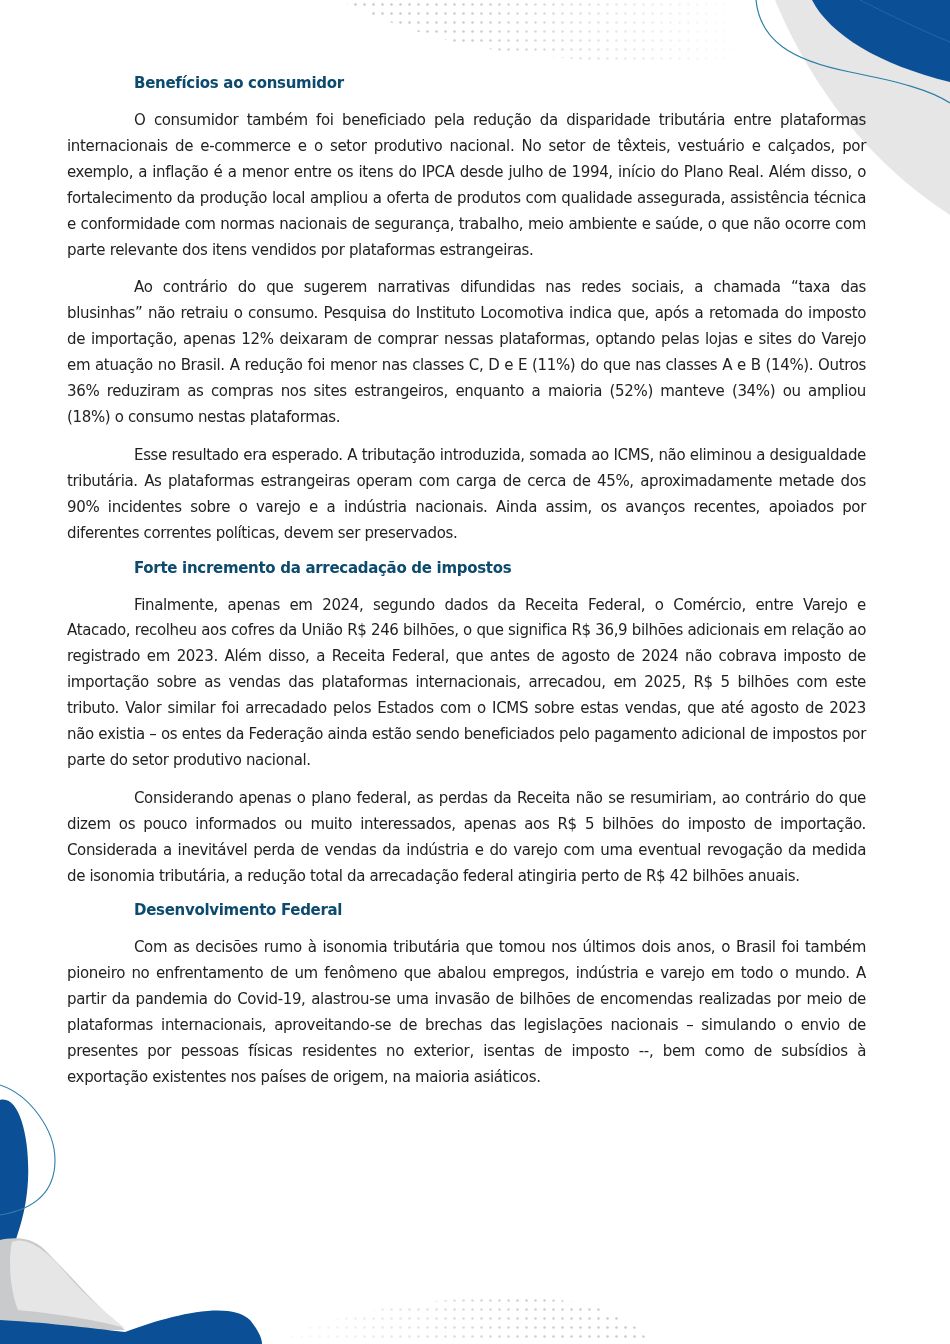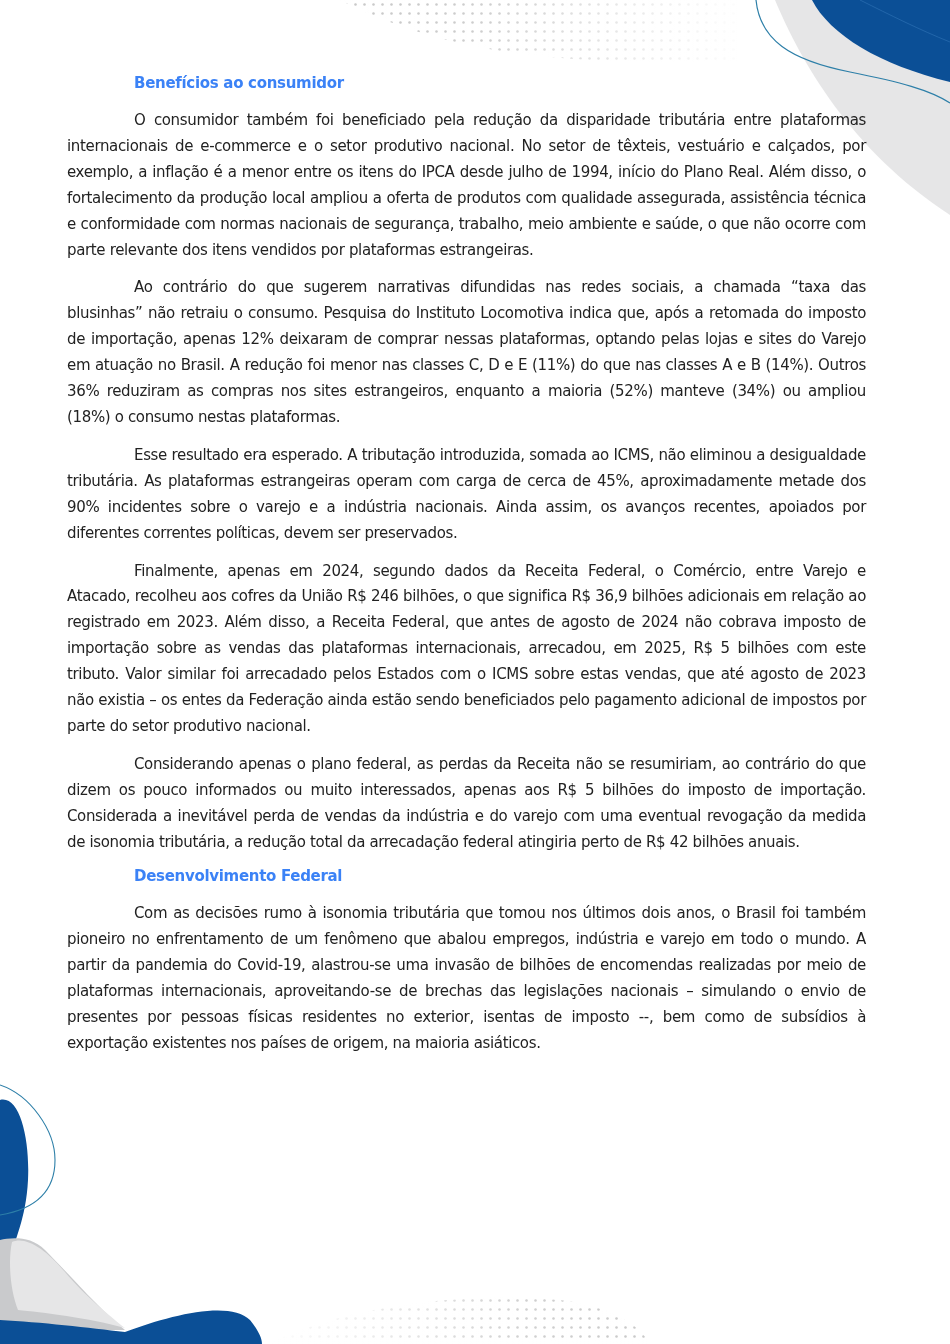--- a/index.html
+++ b/index.html
@@ -16,21 +16,21 @@
     .page {
       position: absolute;
       left: 67px;
       top: 70px;
       width: 799px;
     }
     .heading {
       font-weight: bold;
       font-size: 15px;
       letter-spacing: -0.3px;
-      color: #3b82f6;
+      color: #0c4a6e;
       margin: 0 0 9px 0;
       padding-left: 67px;
       line-height: 26px;
       height: 26px;
     }
     .para {
       font-size: 15px;
       line-height: 25.9px;
       text-align: justify;
       text-indent: 67px;
@@ -93,20 +93,21 @@
 </svg>
 
 <div class="page">
   <section>
     <h2 class="heading">Benefícios ao consumidor</h2>
     <p class="para">O consumidor também foi beneficiado pela redução da disparidade tributária entre plataformas internacionais de e-commerce e o setor produtivo nacional. No setor de têxteis, vestuário e calçados, por exemplo, a inflação é a menor entre os itens do IPCA desde julho de 1994, início do Plano Real. Além disso, o fortalecimento da produção local ampliou a oferta de produtos com qualidade assegurada, assistência técnica e conformidade com normas nacionais de segurança, trabalho, meio ambiente e saúde, o que não ocorre com parte relevante dos itens vendidos por plataformas estrangeiras.</p>
     <p class="para">Ao contrário do que sugerem narrativas difundidas nas redes sociais, a chamada “taxa das blusinhas” não retraiu o consumo. Pesquisa do Instituto Locomotiva indica que, após a retomada do imposto de importação, apenas 12% deixaram de comprar nessas plataformas, optando pelas lojas e sites do Varejo em atuação no Brasil. A redução foi menor nas classes C, D e E (11%) do que nas classes A e B (14%). Outros 36% reduziram as compras nos sites estrangeiros, enquanto a maioria (52%) manteve (34%) ou ampliou (18%) o consumo nestas plataformas.</p>
     <p class="para">Esse resultado era esperado. A tributação introduzida, somada ao ICMS, não eliminou a desigualdade tributária. As plataformas estrangeiras operam com carga de cerca de 45%, aproximadamente metade dos 90% incidentes sobre o varejo e a indústria nacionais. Ainda assim, os avanços recentes, apoiados por diferentes correntes políticas, devem ser preservados.</p>
   </section>
   <section>
+    <h2 class="heading">Forte incremento da arrecadação de impostos</h2>
     <p class="para">Finalmente, apenas em 2024, segundo dados da Receita Federal, o Comércio, entre Varejo e Atacado, recolheu aos cofres da União R$ 246 bilhões, o que significa R$ 36,9 bilhões adicionais em relação ao registrado em 2023. Além disso, a Receita Federal, que antes de agosto de 2024 não cobrava imposto de importação sobre as vendas das plataformas internacionais, arrecadou, em 2025, R$ 5 bilhões com este tributo. Valor similar foi arrecadado pelos Estados com o ICMS sobre estas vendas, que até agosto de 2023 não existia – os entes da Federação ainda estão sendo beneficiados pelo pagamento adicional de impostos por parte do setor produtivo nacional.</p>
     <p class="para">Considerando apenas o plano federal, as perdas da Receita não se resumiriam, ao contrário do que dizem os pouco informados ou muito interessados, apenas aos R$ 5 bilhões do imposto de importação. Considerada a inevitável perda de vendas da indústria e do varejo com uma eventual revogação da medida de isonomia tributária, a redução total da arrecadação federal atingiria perto de R$ 42 bilhões anuais.</p>
   </section>
   <section>
     <h2 class="heading">Desenvolvimento Federal</h2>
     <p class="para">Com as decisões rumo à isonomia tributária que tomou nos últimos dois anos, o Brasil foi também pioneiro no enfrentamento de um fenômeno que abalou empregos, indústria e varejo em todo o mundo. A partir da pandemia do Covid-19, alastrou-se uma invasão de bilhões de encomendas realizadas por meio de plataformas internacionais, aproveitando-se de brechas das legislações nacionais – simulando o envio de presentes por pessoas físicas residentes no exterior, isentas de imposto --, bem como de subsídios à exportação existentes nos países de origem, na maioria asiáticos.</p>
   </section>
 </div>
 
 </body></html>

